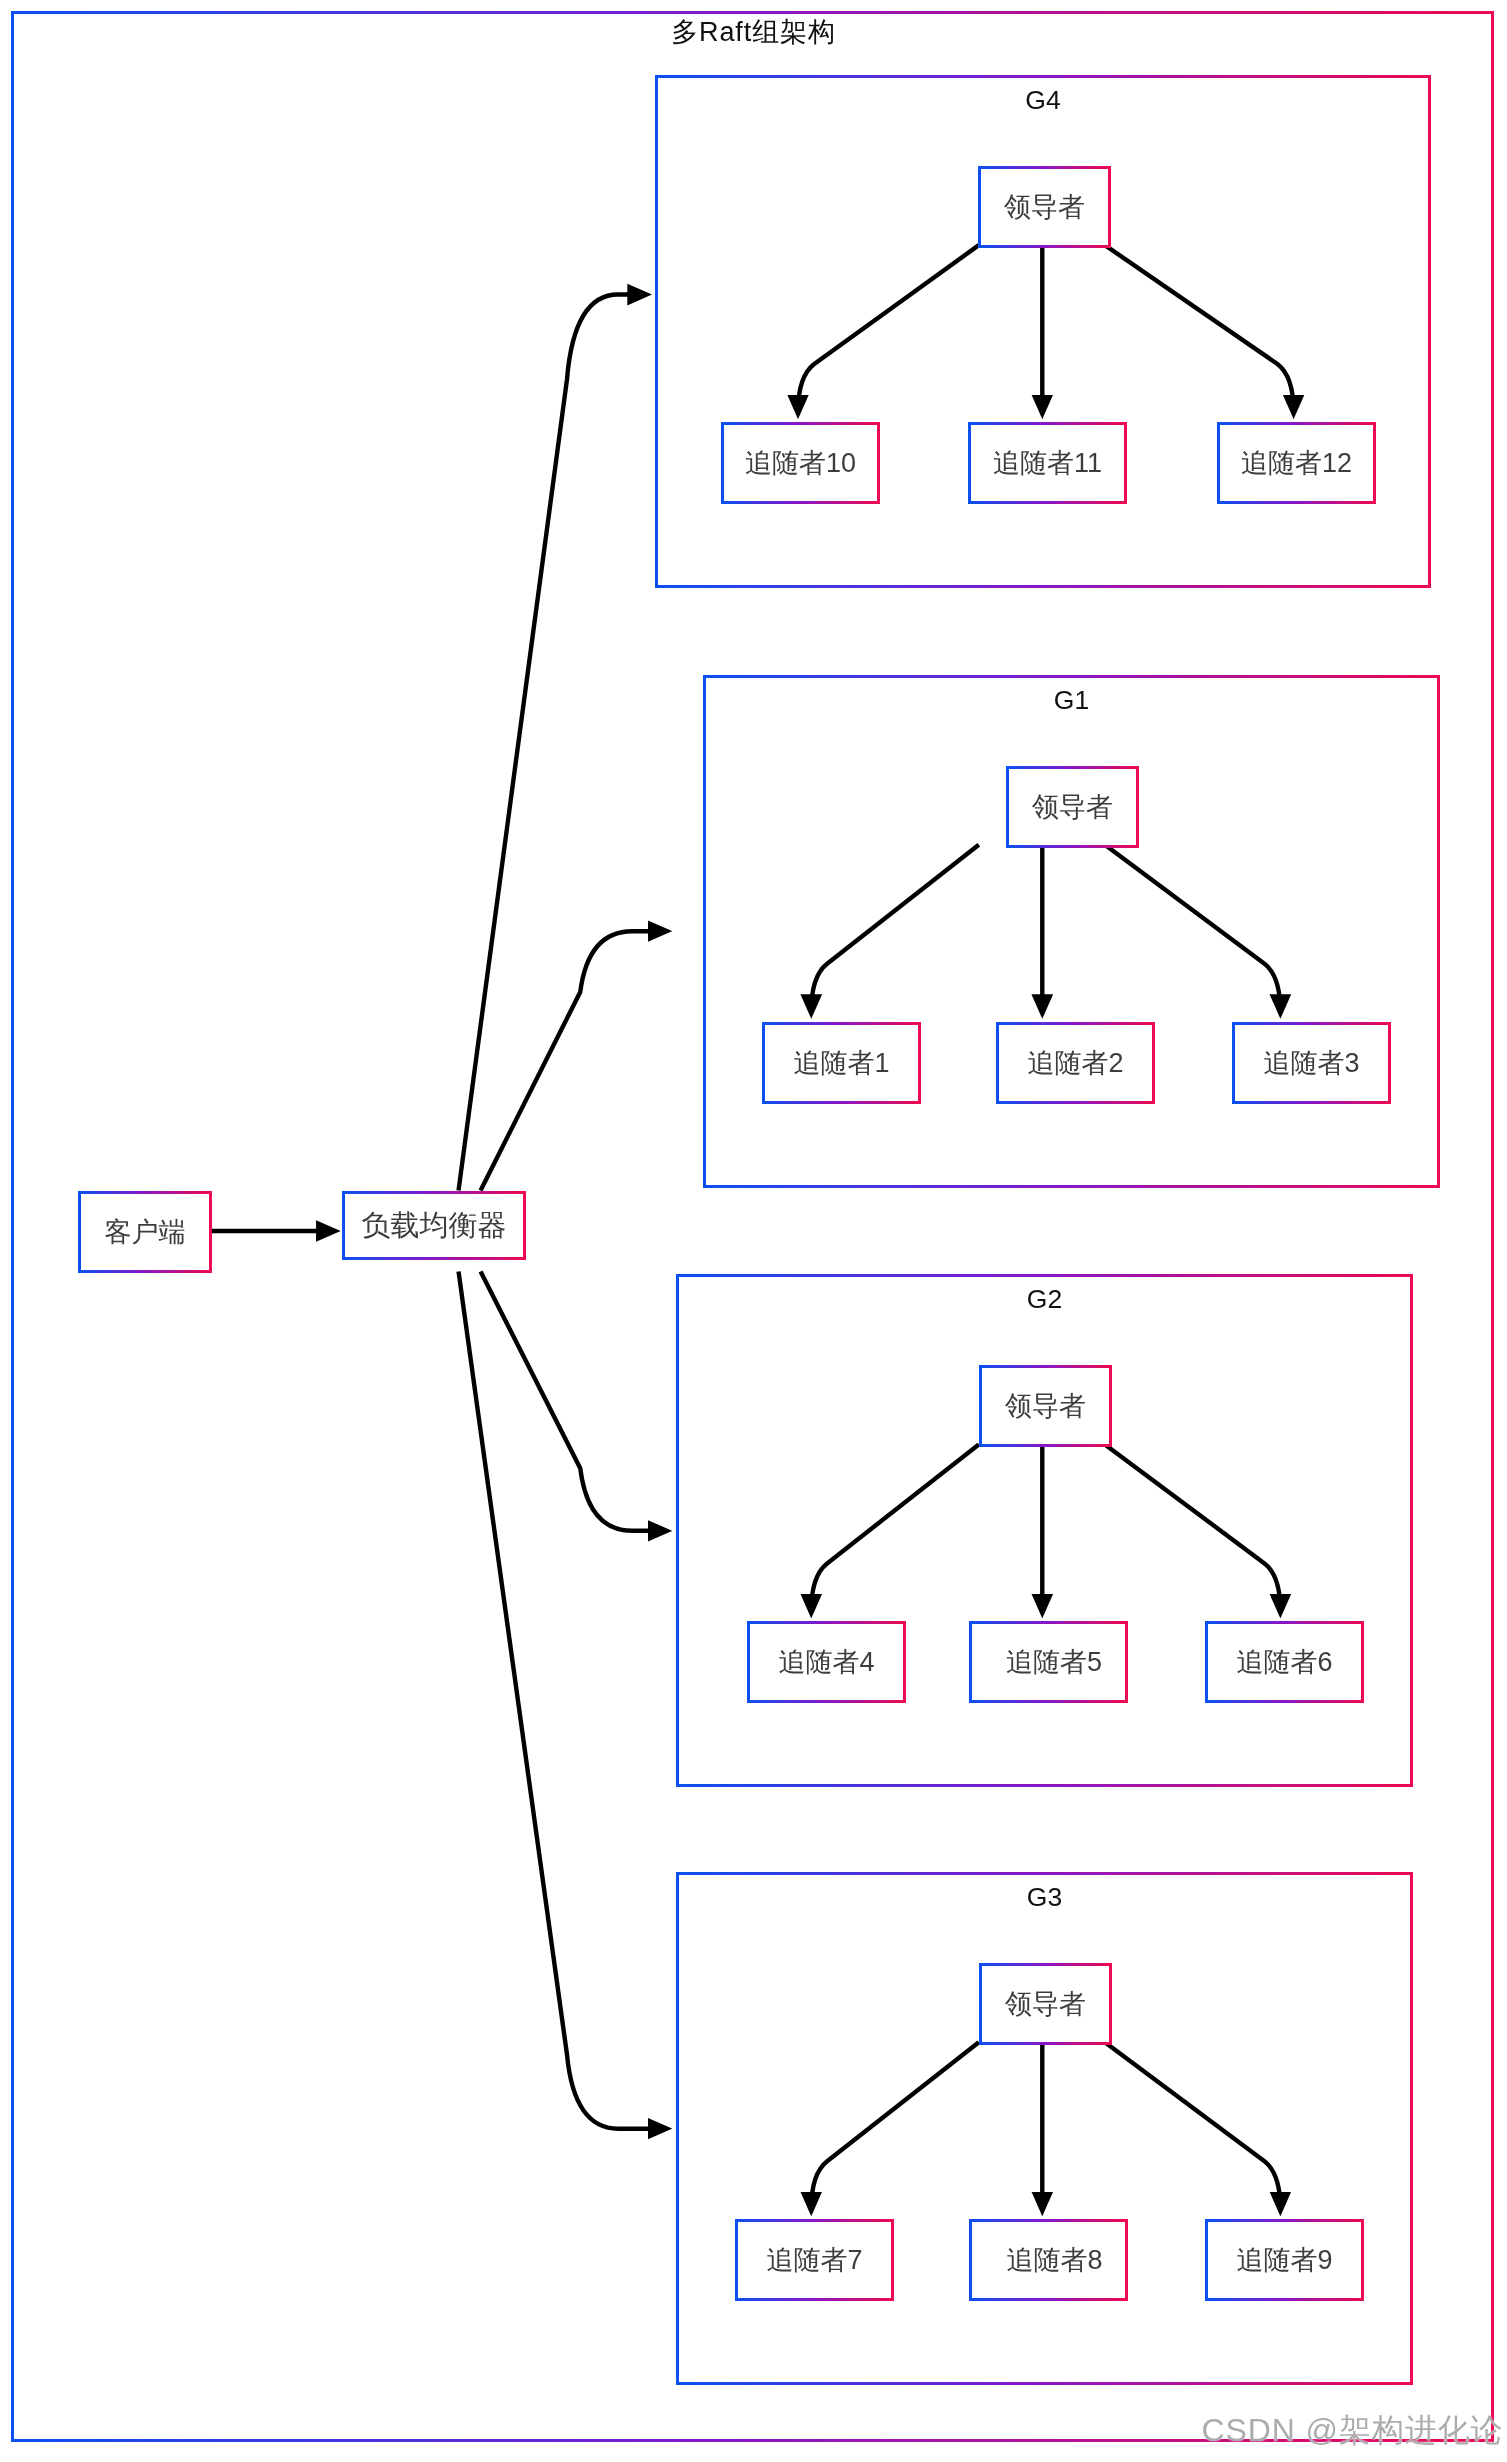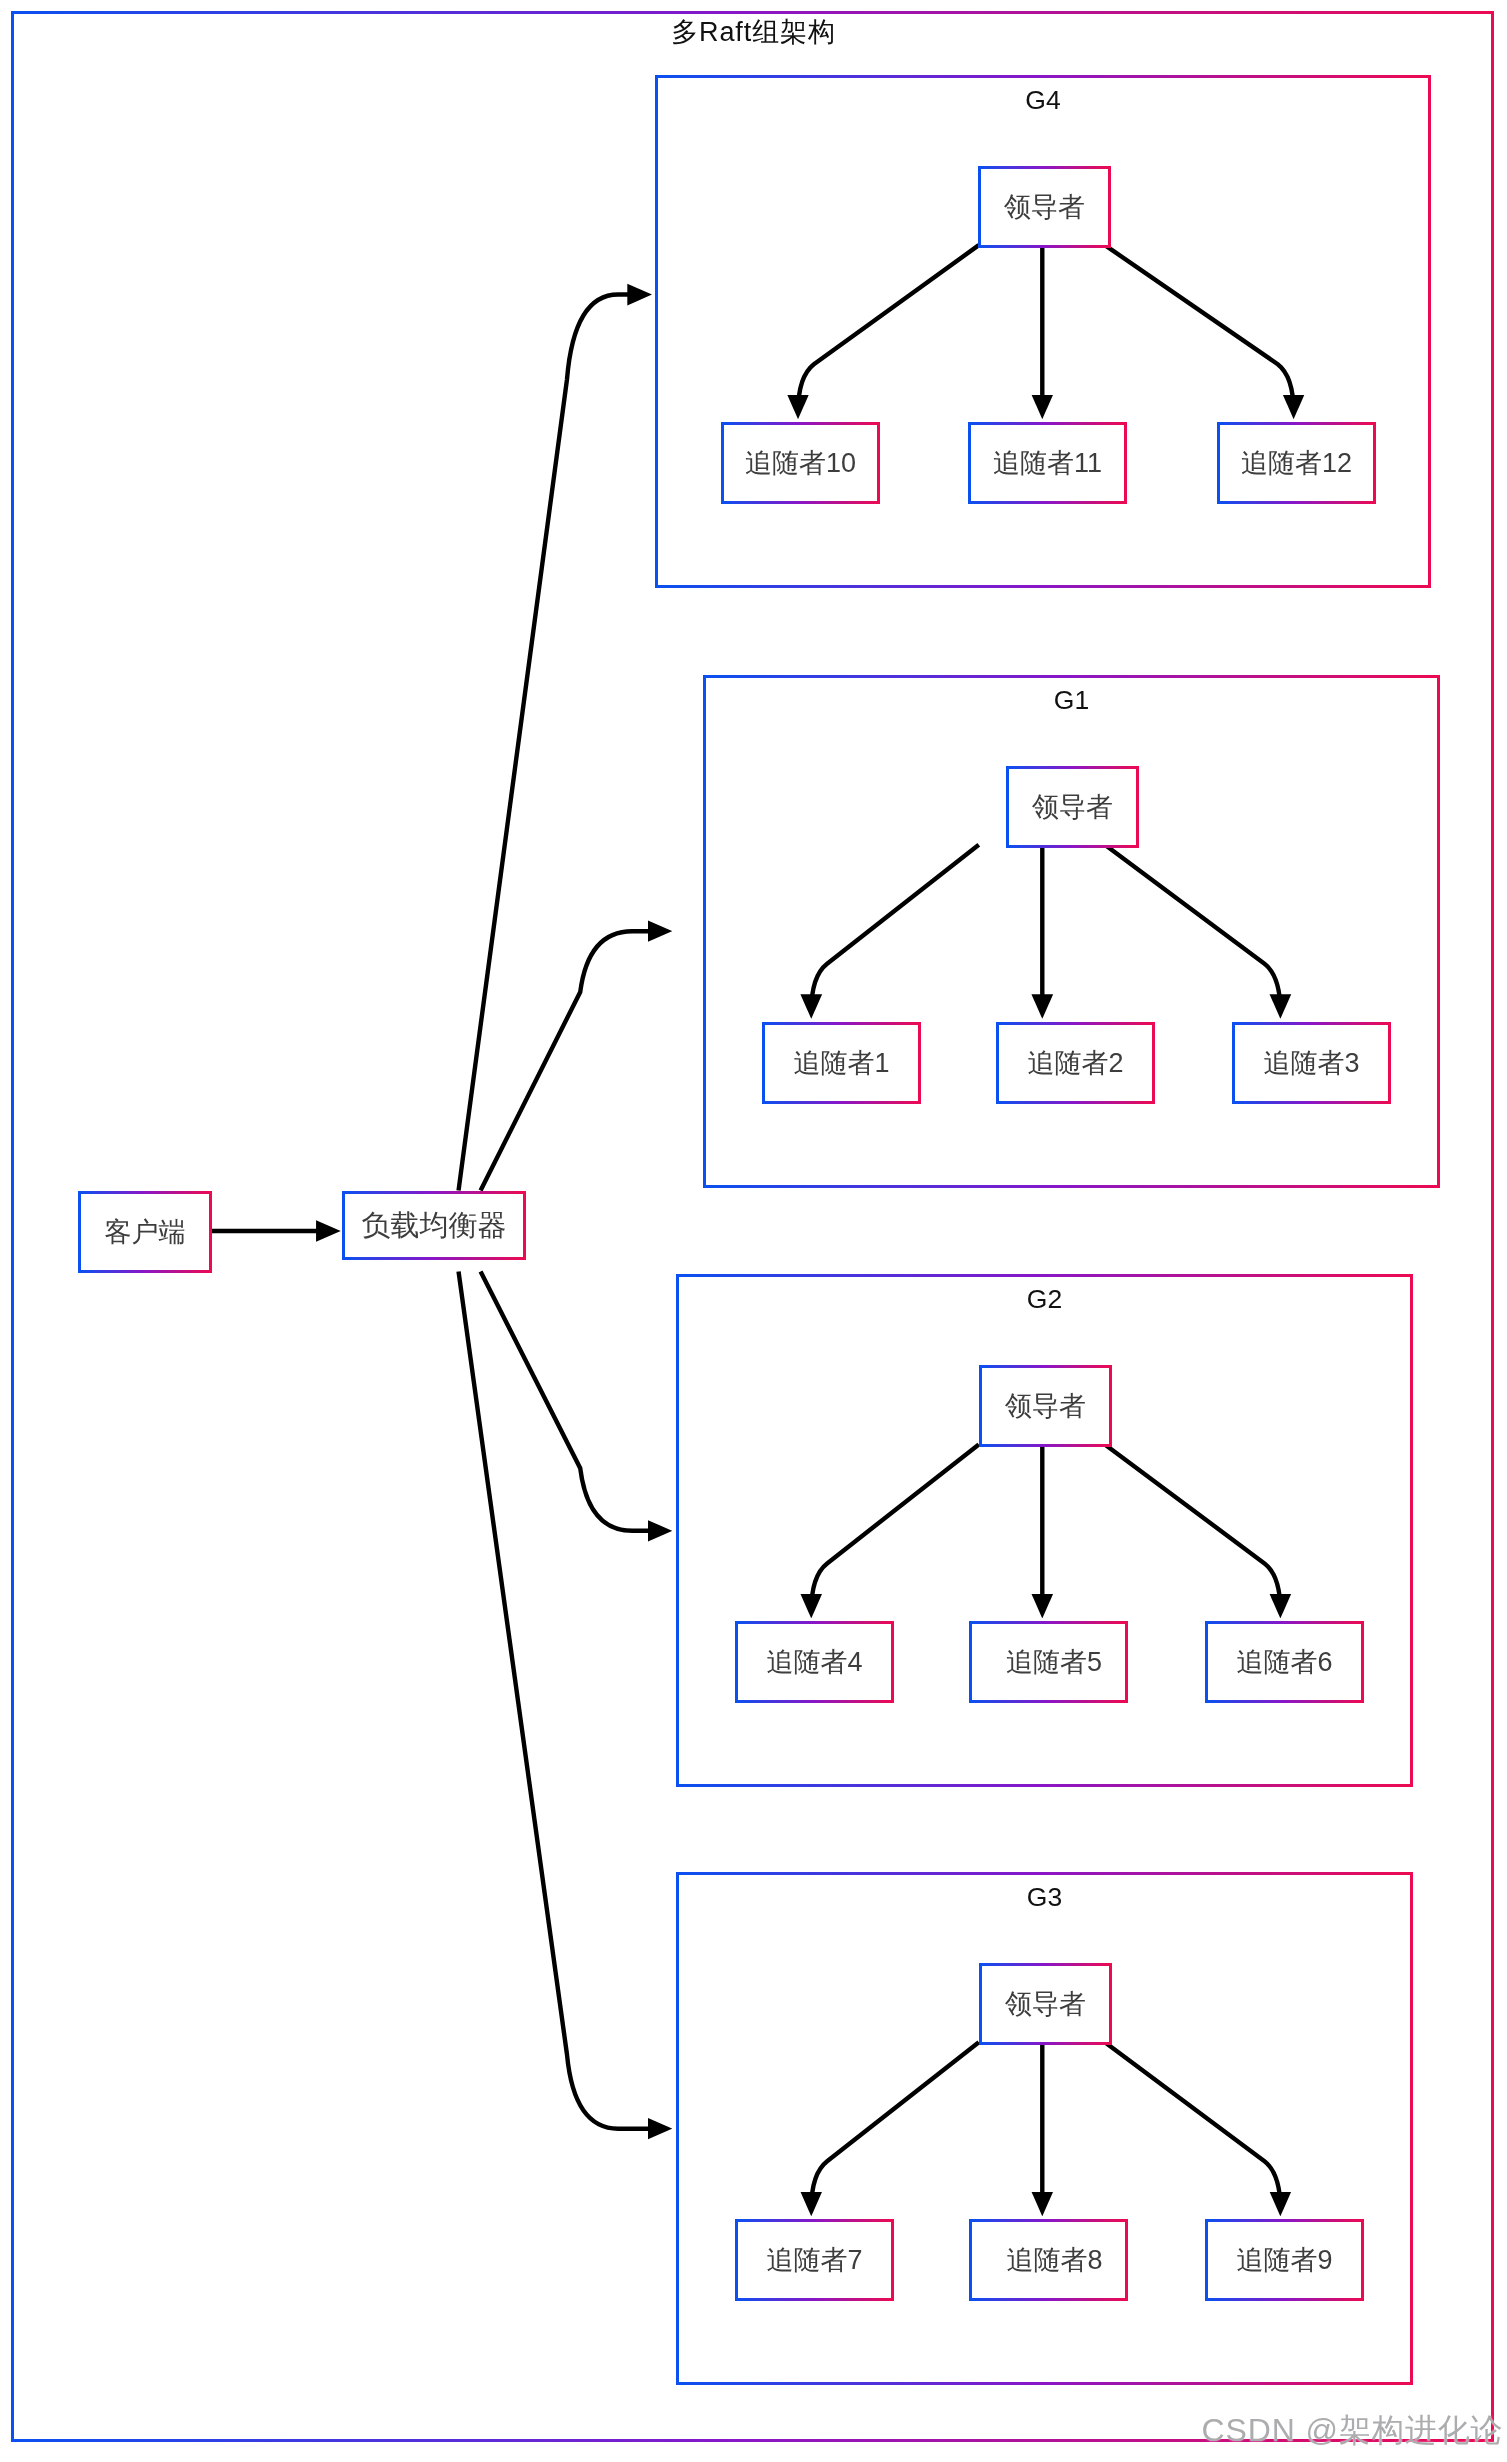--- a/index.html
+++ b/index.html
@@ -138,21 +138,21 @@
     <div class="group-label">G1</div>
     <div class="node gradient-border leader" style="left:300px;">领导者</div>
     <div class="node gradient-border follower" style="left:56px;">追随者1</div>
     <div class="node gradient-border follower" style="left:290px;border-radius:7px;">追随者2</div>
     <div class="node gradient-border follower" style="left:526px;">追随者3</div>
   </div>
 
   <div class="group gradient-border" style="left:676px;top:1274px;width:737px;height:513px;">
     <div class="group-label">G2</div>
     <div class="node gradient-border leader" style="left:300px;">领导者</div>
-    <div class="node gradient-border follower" style="left:56px;">追随者4</div>
+    <div class="node gradient-border follower" style="left:68px;">追随者4</div>
     <div class="node gradient-border follower" style="left:290px;padding-left:11px;">追随者5</div>
     <div class="node gradient-border follower" style="left:526px;">追随者6</div>
   </div>
 
   <div class="group gradient-border" style="left:676px;top:1872px;width:737px;height:513px;">
     <div class="group-label">G3</div>
     <div class="node gradient-border leader" style="left:300px;">领导者</div>
     <div class="node gradient-border follower" style="left:56px;">追随者7</div>
     <div class="node gradient-border follower" style="left:290px;padding-left:12px;">追随者8</div>
     <div class="node gradient-border follower" style="left:526px;">追随者9</div>

